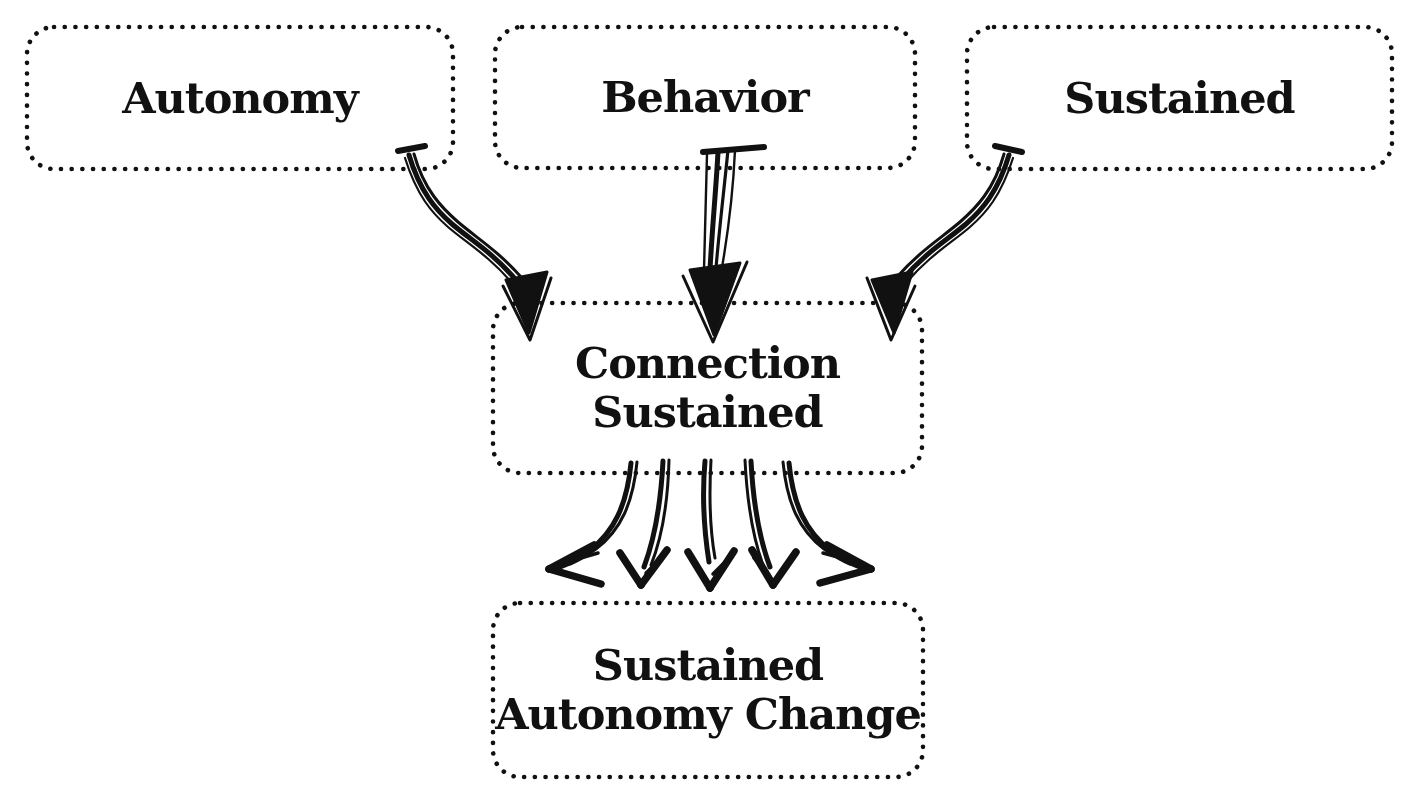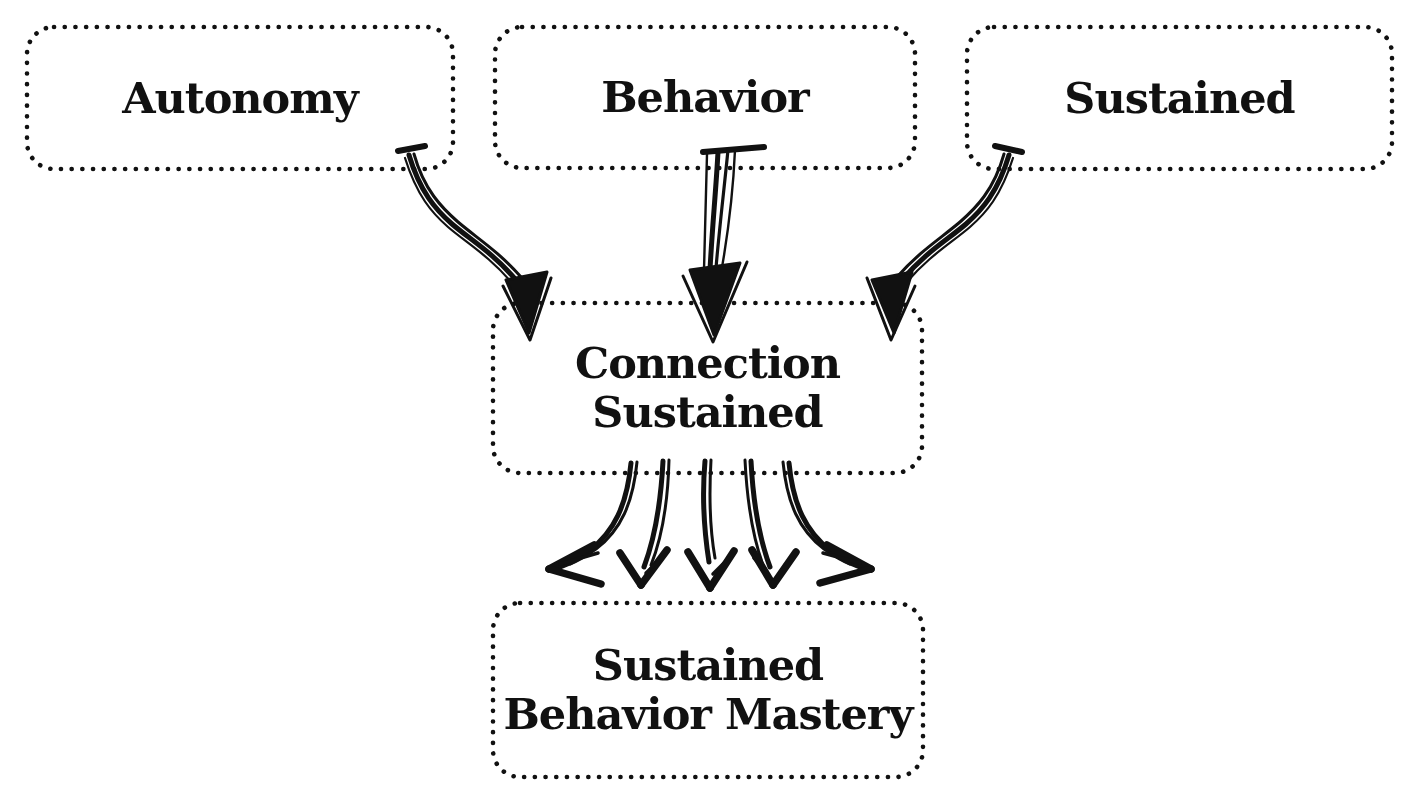--- a/index.html
+++ b/index.html
@@ -133,16 +133,16 @@
     <span class="line">Sustained</span>
   </div>
 
   <div class="node n-intrinsic">
     <span class="line">Connection</span>
     <span class="line">Sustained</span>
   </div>
 
   <div class="node n-sustained">
     <span class="line">Sustained</span>
-    <span class="line">Behavior Mastery</span>
+    <span class="line">Autonomy Change</span>
   </div>
 
 </div>
 
 </body></html>

